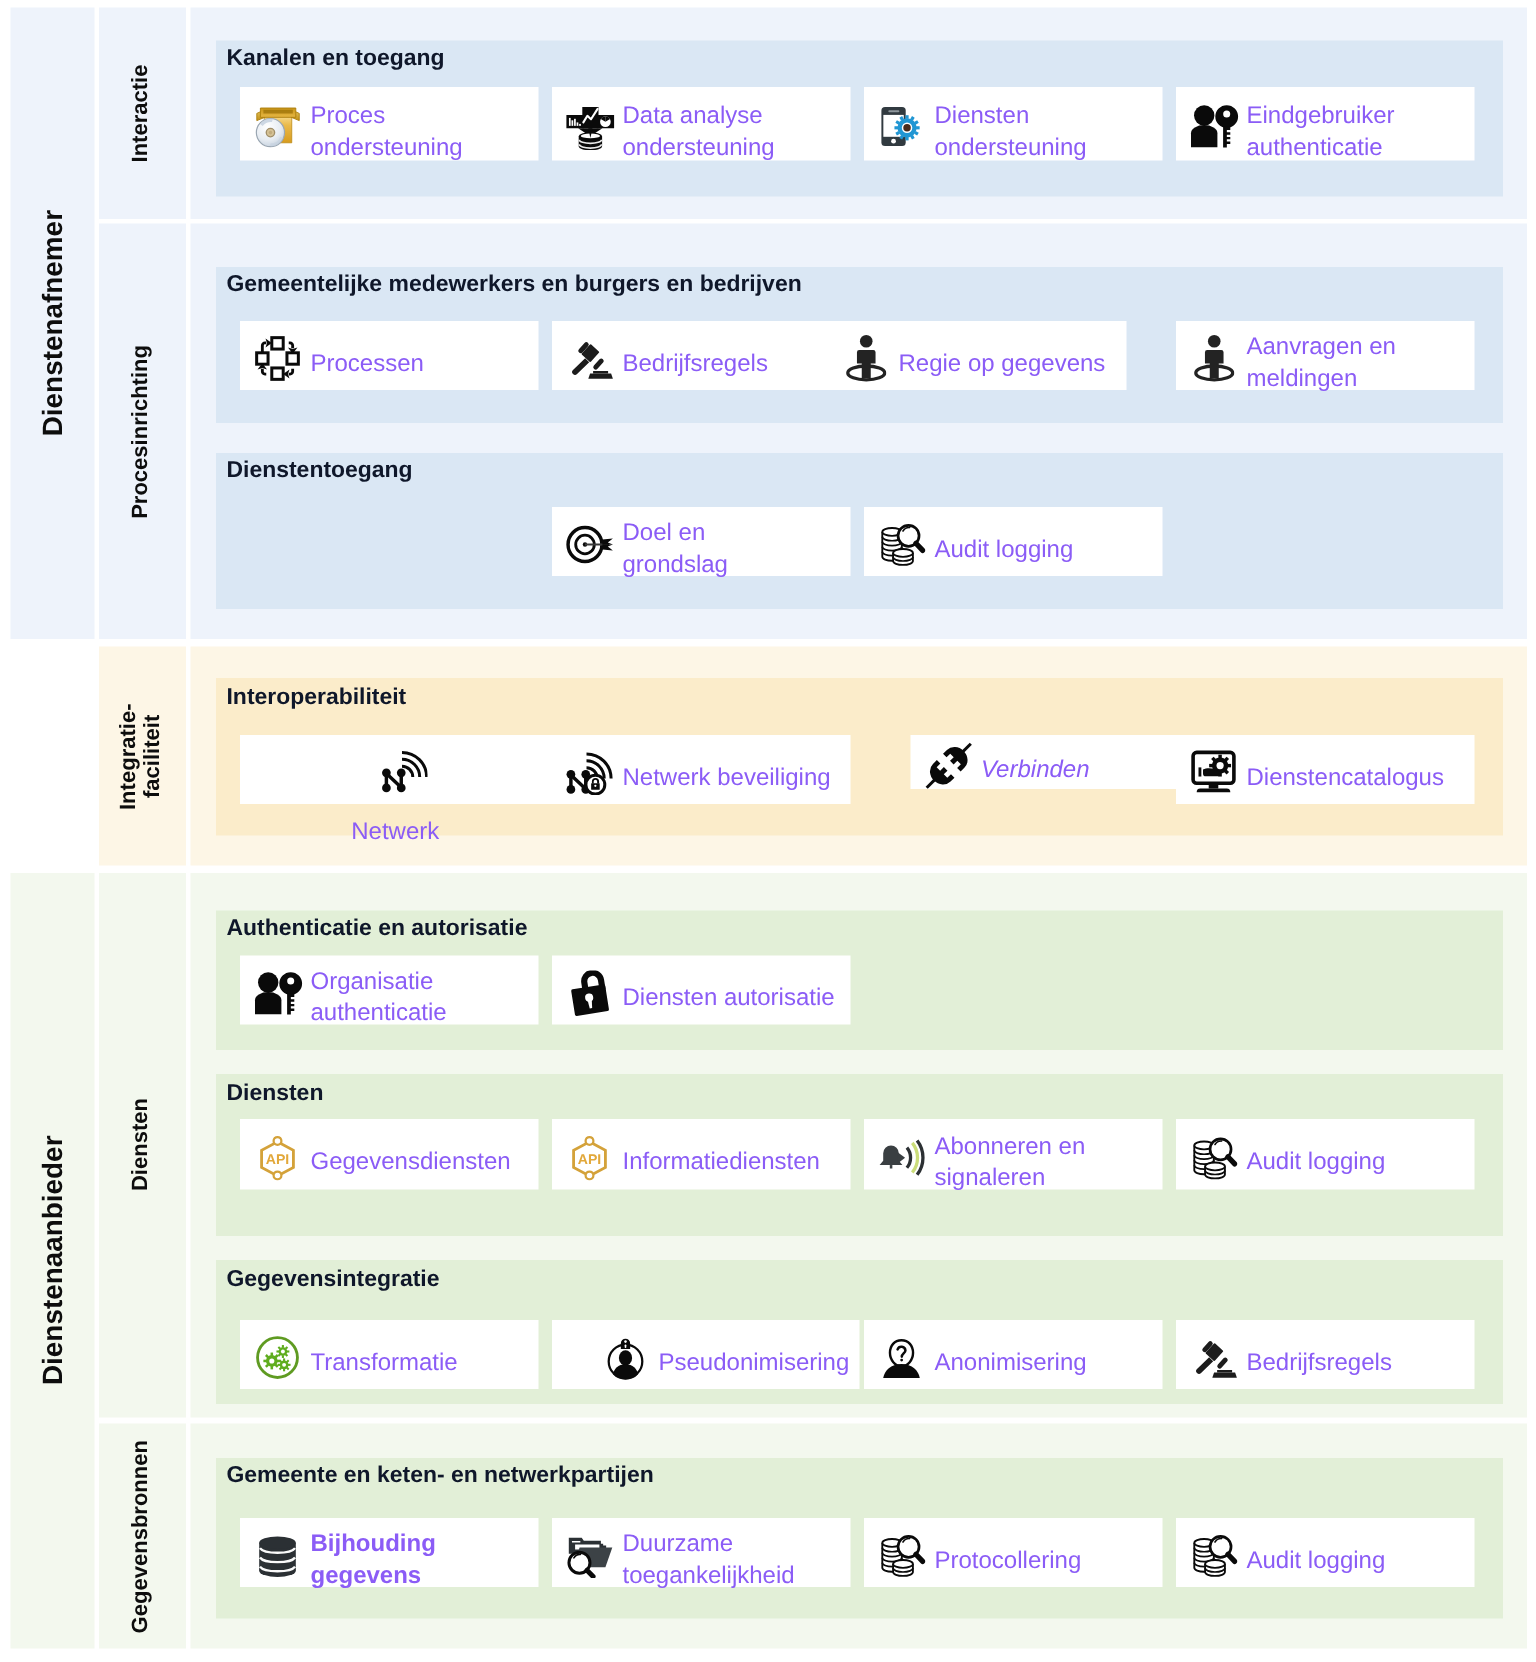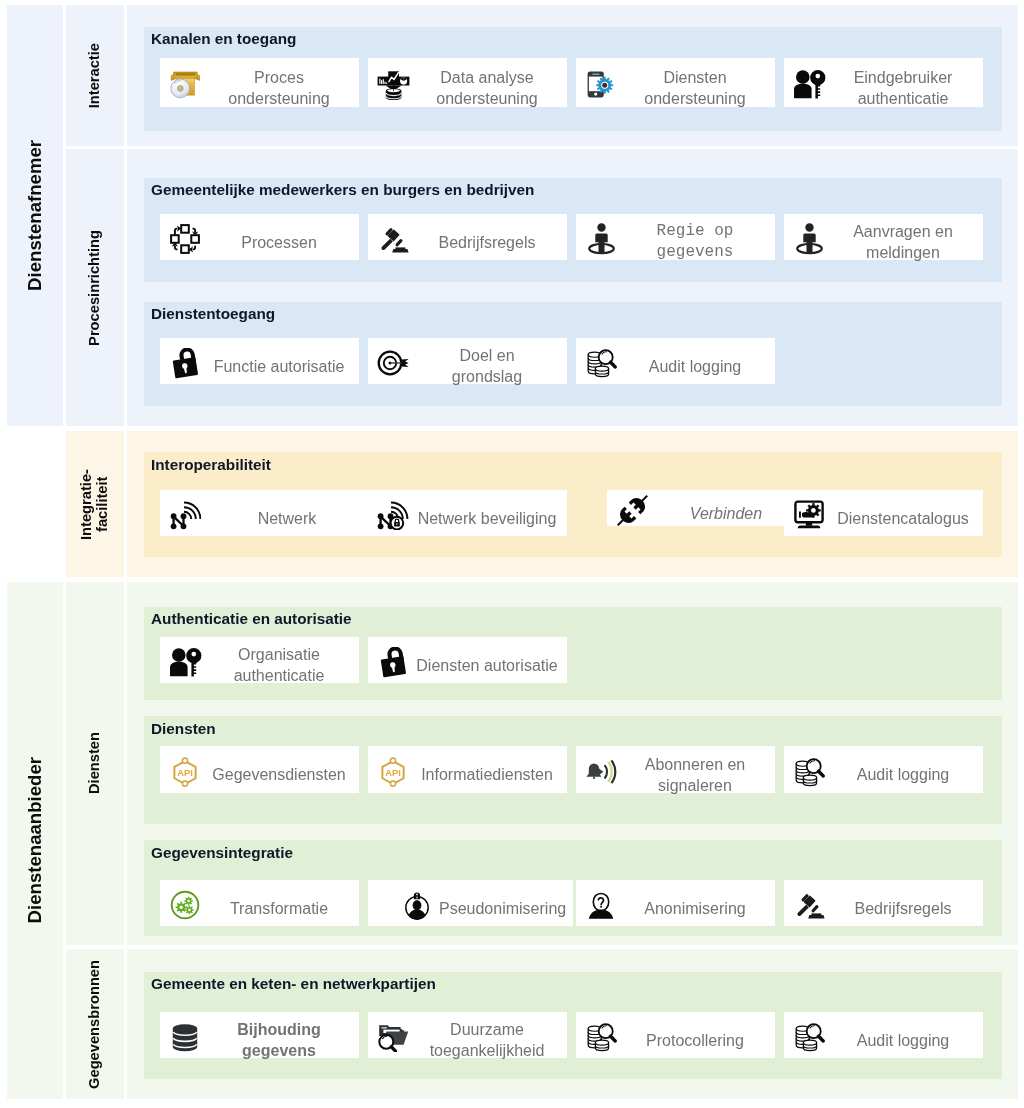--- a/index.html
+++ b/index.html
@@ -6,21 +6,21 @@
   body{width:1024px;height:1108px;font-family:"Liberation Sans",sans-serif;-webkit-font-smoothing:antialiased;}
   .sheet{position:relative;width:1024px;height:1108px;overflow:hidden;background:#fff;}
   .band{position:absolute;}
   .vlabel{position:absolute;display:flex;align-items:center;justify-content:center;}
   .vlabel .txt{writing-mode:vertical-rl;transform:rotate(180deg);font-weight:bold;color:#0d0d0d;text-align:center;line-height:1.08;white-space:pre-line;}
   .group{position:absolute;}
   .gtitle{position:absolute;font-weight:bold;font-size:15.3px;color:#0f172a;white-space:nowrap;}
   .cell{position:absolute;background:#ffffff;display:flex;align-items:center;box-sizing:border-box;}
   .cell .ico{width:44px;flex:0 0 44px;display:flex;align-items:center;justify-content:center;margin-left:3px;}
   .cell .ico svg{display:block;transform:translateY(2px);}
-  .cell .lbl{flex:1;text-align:center;font-size:16px;color:#737373;line-height:21px;padding-right:8px;white-space:pre-line;margin-top:10px;}
+  .cell .lbl{flex:1;text-align:left;font-size:16px;color:#8b5cf6;line-height:21px;padding-right:8px;white-space:pre-line;margin-top:10px;}
 </style>
 </head>
 <body>
 
 <div class="sheet" id="sheet">
     <div class="vlabel" style="left: 7px; top: 5px; width: 56px; height: 421px; background: rgb(238, 243, 251);">
       <span class="txt" style="font-size: 18.6px;">Dienstenafnemer</span>
     </div>
     <div class="vlabel" style="left: 66px; top: 5px; width: 58px; height: 141px; background: rgb(238, 243, 251);">
       <span class="txt" style="font-size: 14.7px;">Interactie</span>
@@ -195,21 +195,21 @@
   <rect x="9.4" y="2.4" width="3.2" height="8.8" rx="1.6" transform="rotate(42 11 6.8)"></rect>
   <rect x="19.4" y="13.3" width="3.2" height="8.8" rx="1.6" transform="rotate(42 21 17.7)"></rect>
   <path d="M4 24.4 a1.9 1.9 0 0 1 0 -2.7 L12.1 13.8 l2.7 2.7 L6.7 24.4 a1.9 1.9 0 0 1 -2.7 0 z"></path>
   <path d="M17.4 22.4 h10 v1.6 h-10 z"></path>
   <path d="M15.4 24 h14 l1.2 3.5 H14.2 z"></path>
  </g>
 </svg>
       </span>
       <span class="lbl">Bedrijfsregels</span>
     </div>
-    <div class="cell" style="left: 576px; top: 214px; width: 199px; height: 46px; font-family: Liberation Mono, monospace;">
+    <div class="cell" style="left: 552px; top: 214px; width: 199px; height: 46px;">
       <span class="ico">
         <svg width="27" height="32" viewBox="0 0 27 32">
  <ellipse cx="13.5" cy="25.6" rx="12.3" ry="4.6" fill="none" stroke="#232323" stroke-width="2.2"></ellipse>
  <g fill="#232323">
   <circle cx="13.5" cy="4.5" r="4.2"></circle>
   <path d="M8.8 10.4 h9.4 a1.5 1.5 0 0 1 1.5 1.5 v7.4 h-3.2 v9.8 H10.5 v-9.8 H7.3 v-7.4 a1.5 1.5 0 0 1 1.5 -1.5 z"></path>
  </g>
 </svg>
       </span>
       <span class="lbl">Regie op gegevens</span>
@@ -222,35 +222,20 @@
   <circle cx="13.5" cy="4.5" r="4.2"></circle>
   <path d="M8.8 10.4 h9.4 a1.5 1.5 0 0 1 1.5 1.5 v7.4 h-3.2 v9.8 H10.5 v-9.8 H7.3 v-7.4 a1.5 1.5 0 0 1 1.5 -1.5 z"></path>
  </g>
 </svg>
       </span>
       <span class="lbl">Aanvragen en
 meldingen</span>
     </div>
     <div class="group" style="left: 144px; top: 302px; width: 858px; height: 104px; background: rgb(218, 231, 244);"></div>
     <div class="gtitle" style="left: 151px; top: 305px;">Dienstentoegang</div>
-    <div class="cell" style="left: 160px; top: 338px; width: 199px; height: 46px;">
-      <span class="ico">
-        <svg width="29" height="31" viewBox="1.6 3.2 26.8 28.6">
- <g transform="rotate(-9 15 17)">
-  <path d="M10.5 13.5 v-3.4 a7.1 7.1 0 0 1 14.2 0 v6.3 h-3.8 v-6.3 a3.3 3.3 0 0 0 -6.6 0 v3.4 z" fill="#0a0a0a"></path>
-  <rect x="3.6" y="13.1" width="21.2" height="16.6" rx="1" fill="#0a0a0a"></rect>
-  <g fill="#fff">
-   <circle cx="13.9" cy="19.7" r="2.5"></circle>
-   <path d="M12.6 20.2 h2.8 l-0.7 6.2 h-1.5 z"></path>
-  </g>
- </g>
-</svg>
-      </span>
-      <span class="lbl">Functie autorisatie</span>
-    </div>
     <div class="cell" style="left: 368px; top: 338px; width: 199px; height: 46px;">
       <span class="ico">
         <svg width="32" height="28" viewBox="0 0 32 28">
  <g fill="none" stroke="#0a0a0a">
   <circle cx="13" cy="14" r="11.3" stroke-width="2.3"></circle>
   <circle cx="13" cy="14" r="6.2" stroke-width="1.9"></circle>
  </g>
  <circle cx="13" cy="14" r="1.5" fill="#0a0a0a"></circle>
  <path d="M13 14 H29" stroke="#3a3a3a" stroke-width="1.4"></path>
  <g fill="#0a0a0a">
@@ -289,21 +274,21 @@
       </span>
       <span class="lbl">Audit logging</span>
     </div>
     <div class="vlabel" style="left: 66px; top: 431px; width: 58px; height: 146px; background: rgb(253, 246, 230);">
       <span class="txt" style="font-size: 14.7px;">Integratie-
 faciliteit</span>
     </div>
     <div class="band" style="left: 127px; top: 431px; width: 891px; height: 146px; background: rgb(253, 246, 230);"></div>
     <div class="group" style="left: 144px; top: 452px; width: 858px; height: 105px; background: rgb(251, 236, 202);"></div>
     <div class="gtitle" style="left: 151px; top: 456px;">Interoperabiliteit</div>
-    <div class="cell" style="left: 160px; top: 490px; width: 215px; height: 46px;">
+    <div class="cell" style="left: 160px; top: 490px; width: 215px; height: 46px; flex-direction: column;">
       <span class="ico">
         <svg width="32" height="30" viewBox="0 0 32 30">
  <g stroke="#0a0a0a" stroke-width="2.3" fill="none" stroke-linecap="round">
   <path d="M4.6 16.6 V26"></path>
   <path d="M14.5 16.6 V26"></path>
   <path d="M4.6 16.6 L14.5 26"></path>
  </g>
  <g fill="#0a0a0a">
   <circle cx="4.6" cy="16.2" r="2.9"></circle>
   <circle cx="4.6" cy="26.3" r="2.9"></circle>

